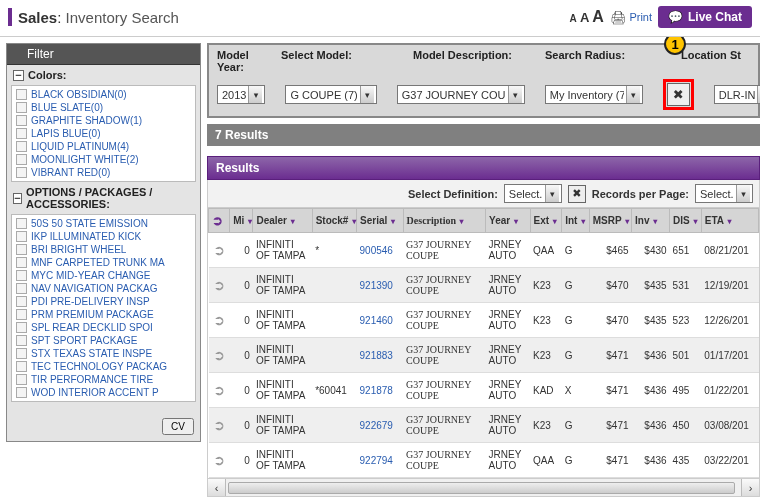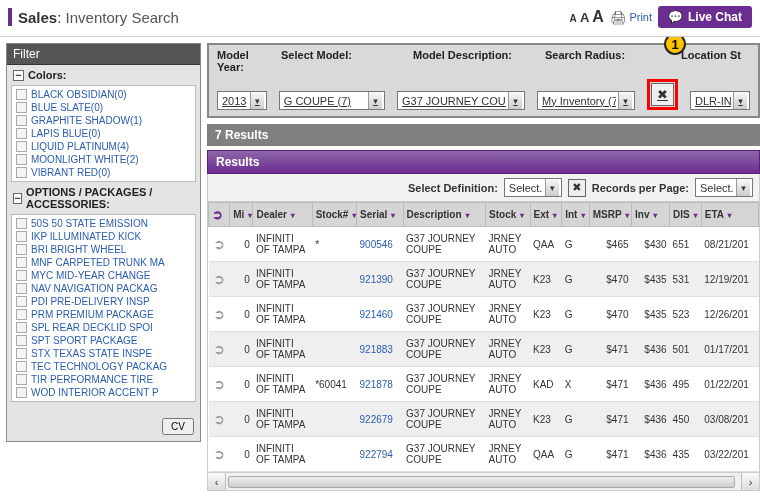--- a/index.html
+++ b/index.html
@@ -47,21 +47,21 @@
     width: 207px;
     flex-shrink: 0;
     padding: 6px;
   }
   .filter-outer {
     border: 1px solid #888;
   }
   .filter-header {
     background: #555;
     color: #fff;
-    padding: 3px 6px;
+    padding: 3px 20px;
     font-size: 12px;
     border-bottom:1px solid #333;
   }
   .filter-body { background:#e4e4e4; padding-bottom:6px;}
   .filter-cat-head {
     background: #e4e4e4;
     padding: 4px 6px;
     font-weight: bold;
     font-size: 11px;
     color:#222;
@@ -99,21 +99,21 @@
   .content { flex:1; overflow:hidden; border-left:0; padding:6px 0 0 0;}
   .search-bar-wrap {
     border:2px solid #888;
     margin:0 0 6px 0;
     position:relative;
   }
   .search-labels {
     display:flex; gap:4px; padding:4px 12px 2px 8px; background:#d9d9d9; font-weight:bold; font-size:11px; color:#222;
   }
   .search-controls {
-    display:flex; gap:12px; padding:4px 8px 6px 8px; background:#d9d9d9; align-items:flex-end;text-decoration:underline;
+    display:flex; gap:20px; padding:4px 8px 6px 8px; background:#d9d9d9; align-items:center;
   }
   .sb-model-year{width:60px;}
   .sb-model{width:128px;}
   .sb-desc{width:128px;}
   .sb-radius{width:98px;}
   .sb-loc{width:60px;}
   .faux-select{
     background:#fff; border:1px solid #777; height:19px; display:flex; align-items:center; justify-content:space-between; padding:0 2px 0 4px; font-size:11px;
     overflow:hidden; white-space:nowrap;
   }
@@ -131,21 +131,21 @@
   }
   .step-badge{
     position:absolute;
     top:-12px; right:72px;
     width:22px;height:22px;border-radius:50%;
     background:#ffc400;border:2px solid #222;
     display:flex;align-items:center;justify-content:center;font-weight:bold;font-size:13px;color:#000;
   }
 
   .results-count-bar {
-    background:#808080;color:#fff;padding:4px 8px;font-size:12px;font-weight:bold;margin-bottom:4px;
+    background:#808080;color:#fff;padding:4px 8px;font-size:12px;font-weight:bold;margin-bottom:10px;
   }
   .results-bar{
     background:linear-gradient(#8d66a9,#6b2d90);
     color:#fff;padding:4px 8px;font-size:12px;font-weight:bold;border:1px solid #5a1f7c;
   }
   .grid-controls{
     background:#f2f2f2;padding:4px 6px;display:flex;gap:6px;justify-content:flex-end;align-items:center;border:1px solid #ccc;border-top:0;font-size:11px;
   }
   .mini-select{width:58px;}
   .mini-gear{width:18px;height:18px;border:1px solid #666;background:#eee;display:flex;align-items:center;justify-content:center;font-size:11px;}
@@ -162,21 +162,21 @@
   }
   .grid tr:nth-child(even) td{background:#efefef;}
   .grid tr:nth-child(odd) td{background:#fff;}
   .col-go{width:20px;text-align:center;color:#888;}
   .go-circle{color:#999;font-size:14px;}
   .col-mi{width:22px;text-align:right;padding-right:5px;}
   .col-dealer{width:56px;}
   .col-stock{width:42px;}
   .col-serial{width:44px;}
   .serial-link{color:#2a5db0;}
-  .col-desc{width:78px;}
+  .col-desc{width:78px;font-family:Liberation Serif, serif;}
   .col-trans{width:42px;}
   .col-ext{width:30px;}
   .col-int{width:26px;}
   .col-msrp{width:40px;text-align:right;}
   .col-inv{width:36px;text-align:right;}
   .col-dis{width:30px;}
   .col-eta{width:54px;}
   .hscroll{height:18px;background:#f0f0f0;border:1px solid #ccc;border-top:0;display:flex;align-items:center;}
   .hscroll .arrow-btn{width:18px;height:100%;display:flex;align-items:center;justify-content:center;background:linear-gradient(#fafafa,#ddd);border-right:1px solid #bbb;}
   .hscroll .arrow-btn.r{margin-left:auto;border-left:1px solid #bbb;border-right:0;}
@@ -391,21 +391,21 @@
     <div class="grid-wrap">
       <table class="grid">
         <thead>
           <tr id="grid-head-row">
               <th class="col-go"><span style="color:#6b2d90;font-size:13px;">➲</span></th>
               <th class="col-mi"><span>Mi</span> <span class="sort">▾</span></th>
               <th class="col-dealer"><span>Dealer</span> <span class="sort">▾</span></th>
               <th class="col-stock"><span>Stock#</span> <span class="sort">▾</span></th>
               <th class="col-serial"><span>Serial</span> <span class="sort">▾</span></th>
               <th class="col-desc"><span>Description</span> <span class="sort">▾</span></th>
-              <th class="col-trans"><span>Stock</span> <span class="sort">▾</span></th>
+              <th class="col-trans"><span>Year</span> <span class="sort">▾</span></th>
               <th class="col-ext"><span>Ext</span> <span class="sort">▾</span></th>
               <th class="col-int"><span>Int</span> <span class="sort">▾</span></th>
               <th class="col-msrp"><span>MSRP</span> <span class="sort">▾</span></th>
               <th class="col-inv"><span>Inv</span> <span class="sort">▾</span></th>
               <th class="col-dis"><span>DIS</span> <span class="sort">▾</span></th>
               <th class="col-eta"><span>ETA</span> <span class="sort">▾</span></th>
             </tr>
         </thead>
         <tbody id="grid-body">
             <tr>

